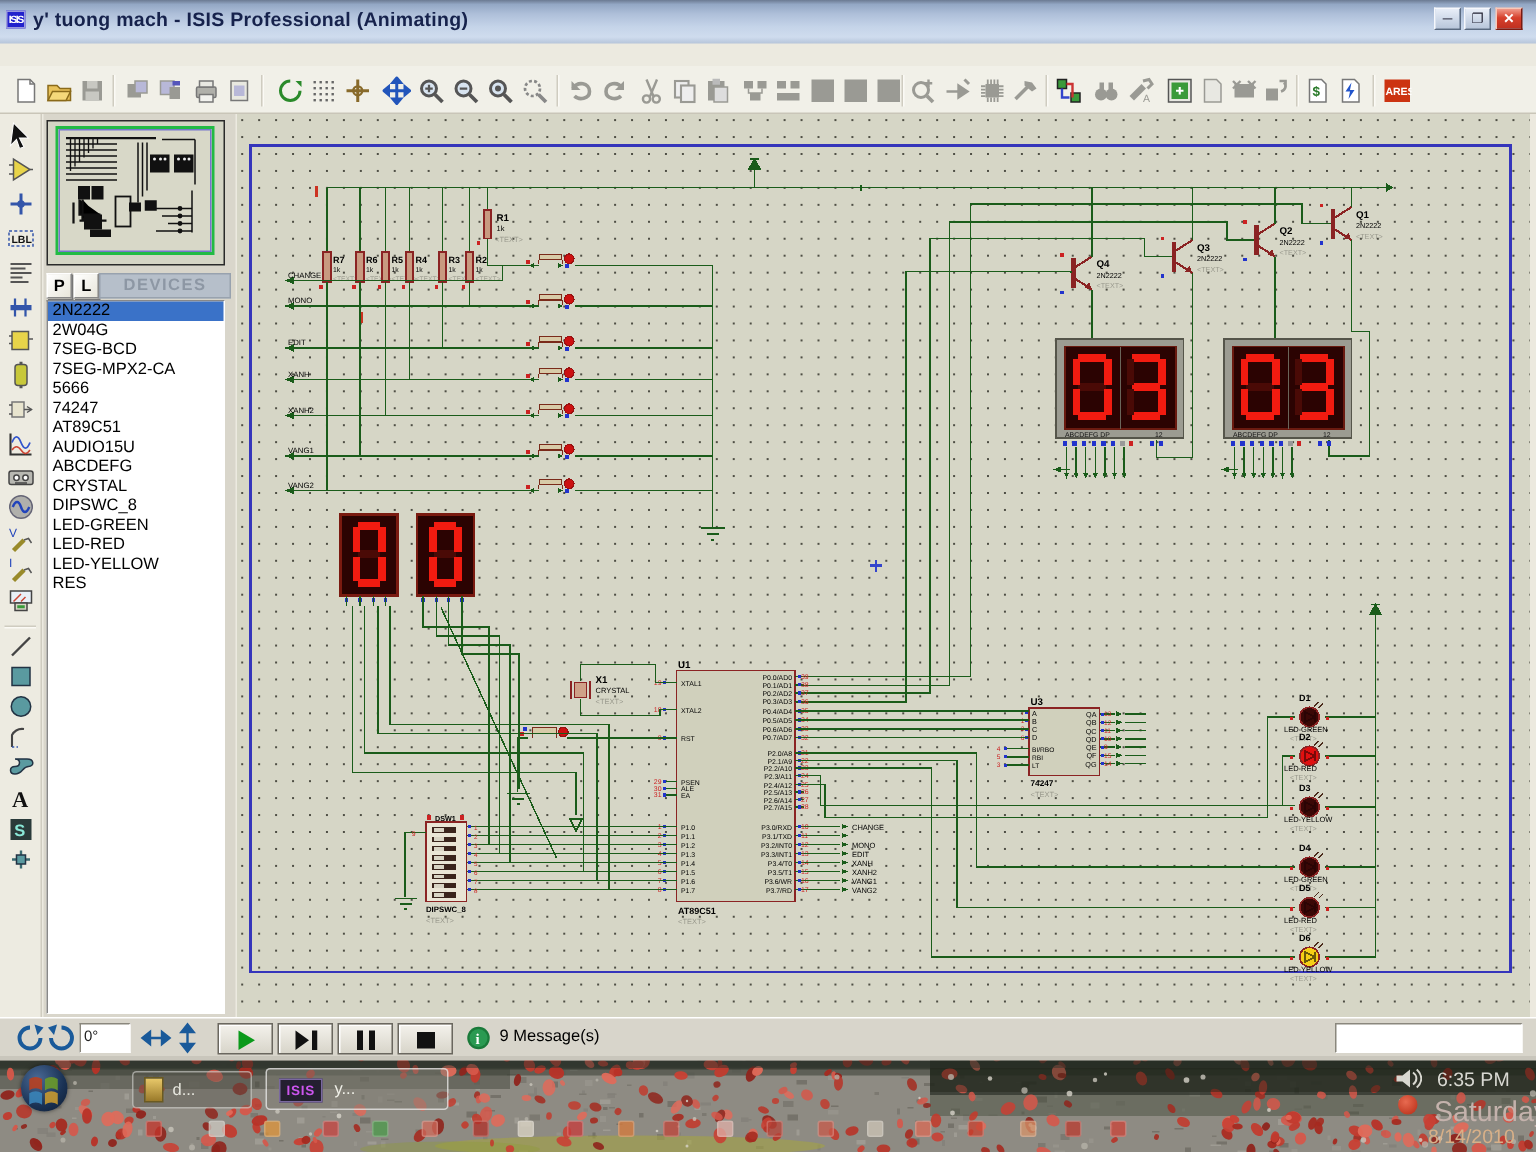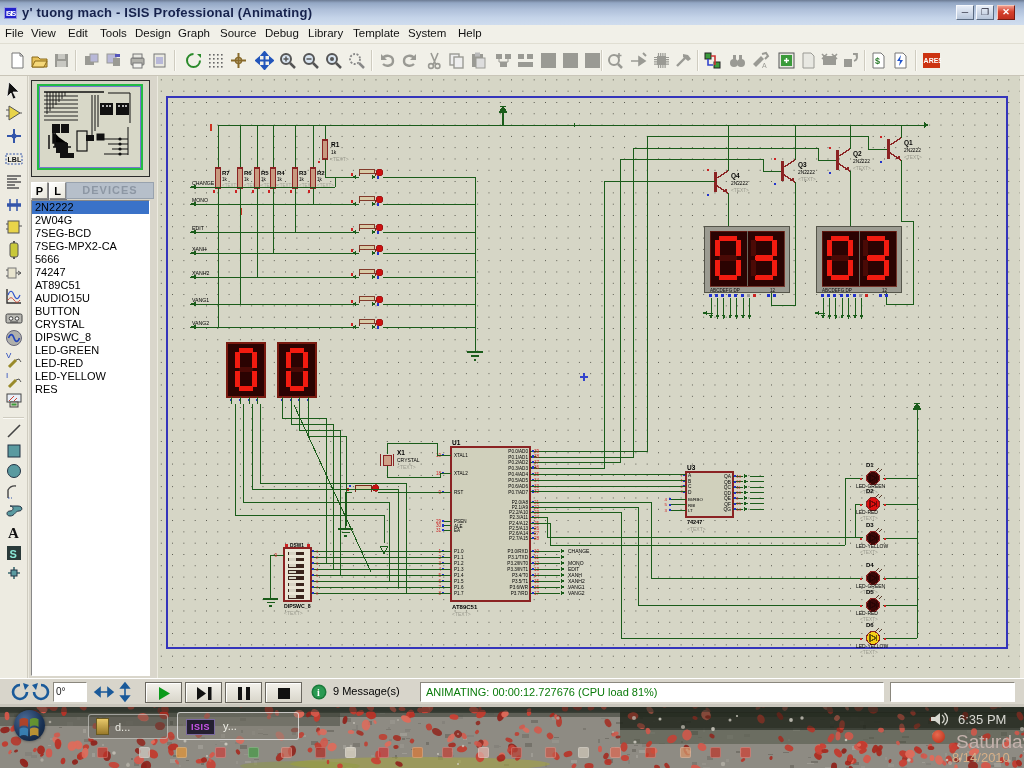--- a/index.html
+++ b/index.html
@@ -40,34 +40,20 @@
 .tb-btn{position:absolute;border:1px solid rgba(255,255,255,0.45);border-radius:3px;background:rgba(90,88,80,0.45)}
 </style></head><body>
 <div id="app">
 
 <div id="title" class="abs">
 <div id="ticon">ISIS</div>
 <div class="txt">y' tuong mach - ISIS Professional (Animating)</div>
 <div class="wbtn" style="left:956px">─</div>
 <div class="wbtn" style="left:976px">❐</div>
 <div class="wbtn" id="closeb" style="left:997px">✕</div>
-</div>
-<div id="menu" class="abs">
-<span style="left:5px">File</span>
-<span style="left:31px">View</span>
-<span style="left:68px">Edit</span>
-<span style="left:100px">Tools</span>
-<span style="left:135px">Design</span>
-<span style="left:178px">Graph</span>
-<span style="left:220px">Source</span>
-<span style="left:265px">Debug</span>
-<span style="left:308px">Library</span>
-<span style="left:353px">Template</span>
-<span style="left:408px">System</span>
-<span style="left:458px">Help</span>
 </div>
 <div id="tbar" class="abs">
 <div class="ti" style="left:8px"><svg width="19" height="19" viewBox="0 0 19 19">
           <path d="M4 2h8l3 3v12H4z" fill="#fff" stroke="#777"></path>
           <path d="M12 2v3h3" fill="none" stroke="#777"></path>
         </svg></div>
 <div class="ti" style="left:30px"><svg width="19" height="19" viewBox="0 0 19 19">
           <path d="M2 6h6l2 2h7v8H2z" fill="#e8c25a" stroke="#8a6a1a"></path>
           <path d="M2 16l3-6h12l-3 6z" fill="#f5d87a" stroke="#8a6a1a"></path>
         </svg></div>
@@ -407,21 +393,21 @@
 <div id="devhdr">DEVICES</div>
 <div id="dlist">
 <div class="sel">2N2222</div>
 <div>2W04G</div>
 <div>7SEG-BCD</div>
 <div>7SEG-MPX2-CA</div>
 <div>5666</div>
 <div>74247</div>
 <div>AT89C51</div>
 <div>AUDIO15U</div>
-<div>BUTTON</div>
+<div>ABCDEFG</div>
 <div>CRYSTAL</div>
 <div>DIPSWC_8</div>
 <div>LED-GREEN</div>
 <div>LED-RED</div>
 <div>LED-YELLOW</div>
 <div>RES</div>
 </div>
     </div>
 <div id="rstrip" class="abs"></div>
 <svg class="abs" style="left:158px;top:76px" width="862" height="602" viewBox="158 76 862 602" shape-rendering="crispEdges">
@@ -1157,21 +1143,20 @@
         </svg></div>
 <div class="pbtn" style="left:265px"><svg width="35" height="21" viewBox="0 0 35 21">
           <rect x="12" y="5" width="12" height="11" fill="#111"></rect>
         </svg></div>
 <div class="abs" style="left:311px;top:5px"><svg width="16" height="16" viewBox="0 0 16 16">
           <circle cx="8" cy="8" r="7.5" fill="#1a7a3a"></circle>
           <circle cx="8" cy="8" r="6" fill="#2a9a52"></circle>
           <text x="6" y="12" font-size="10" font-weight="bold" fill="#fff" font-family="Liberation Serif">i</text>
         </svg></div>
 <div class="abs" style="left:333px;top:6px;font-size:11px;color:#000">9 Message(s)</div>
-<div class="sfield" style="left:420px;width:464px;font-size:11px;padding:3px 5px;color:#0a7a0a;white-space:nowrap">ANIMATING: 00:00:12.727676 (CPU load 81%)</div>
 <div class="sfield" style="left:890px;width:125px"></div>
 </div>
 <svg class="abs" style="left:0;top:704px" width="1024" height="64" viewBox="0 0 1024 64">
       <rect width="1024" height="64" fill="#8e8b83"></rect>
       <rect x="926" y="59" width="5" height="2" fill="#827f77" opacity="0.7"></rect>
       <rect x="974" y="23" width="2" height="4" fill="#757269" opacity="0.7"></rect>
       <rect x="290" y="11" width="6" height="1" fill="#6b685f" opacity="0.7"></rect>
       <rect x="811" y="57" width="7" height="2" fill="#6b685f" opacity="0.7"></rect>
       <rect x="30" y="8" width="2" height="1" fill="#827f77" opacity="0.7"></rect>
       <rect x="495" y="3" width="5" height="3" fill="#a5a29a" opacity="0.7"></rect>

